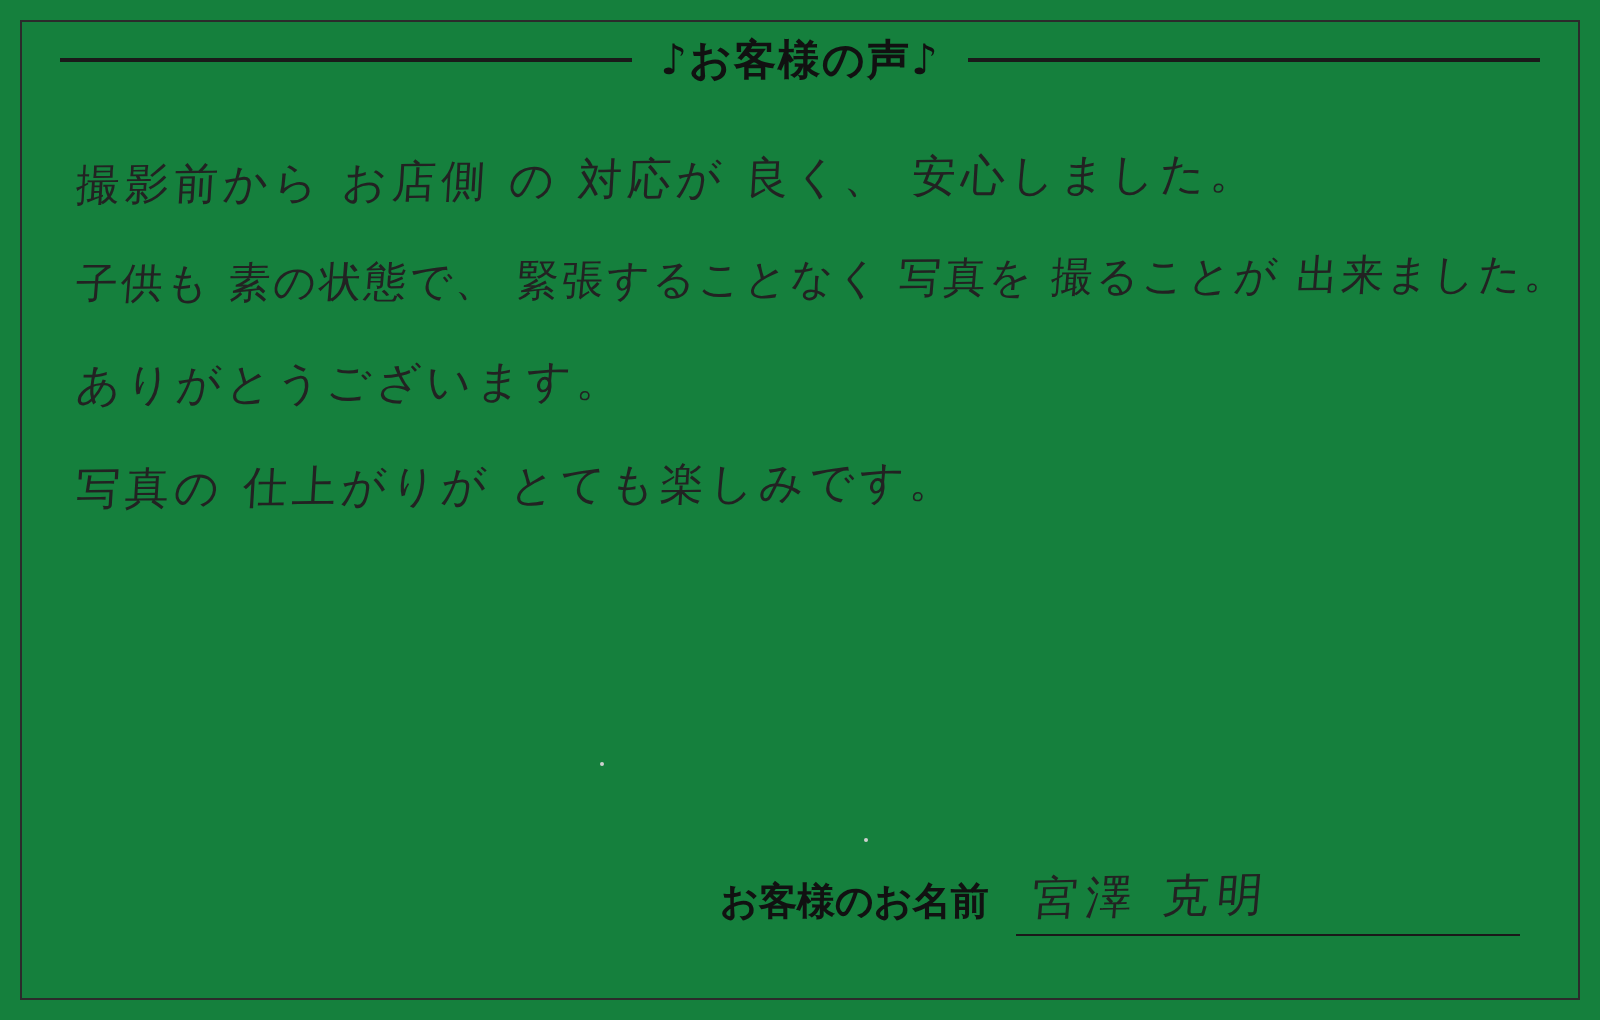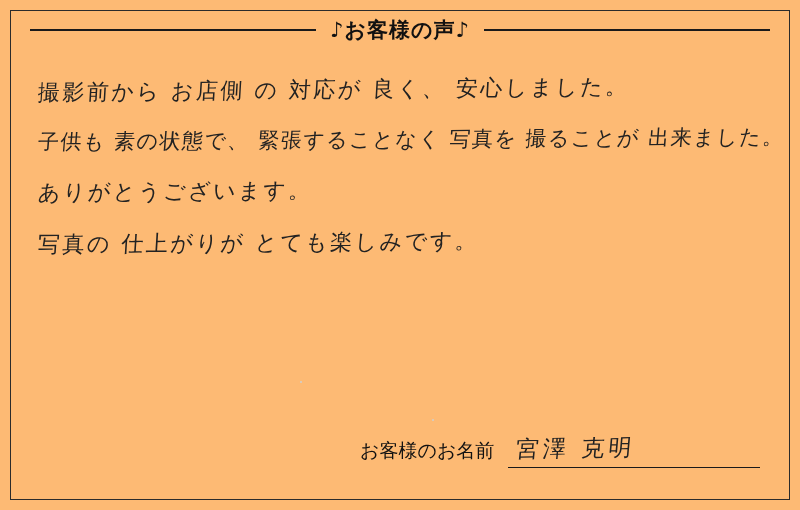--- a/index.html
+++ b/index.html
@@ -7,21 +7,21 @@
     padding: 0;
     background: #ffffff;
   }
   body {
     font-family: "DejaVu Sans", sans-serif;
   }
   .card {
     position: relative;
     width: 800px;
     height: 510px;
-    background: #fdba74;
+    background: #15803d;
     box-sizing: border-box;
     overflow: hidden;
   }
   .card-border {
     position: absolute;
     left: 10px;
     top: 10px;
     right: 10px;
     bottom: 10px;
     border: 1.5px solid #2b2b2b;
@@ -79,21 +79,21 @@
     left: 360px;
     bottom: 42px;
     width: 400px;
     display: flex;
     align-items: flex-end;
     gap: 14px;
   }
   .footer-label {
     font-family: "DejaVu Sans", sans-serif;
     font-size: 19px;
-    font-weight: normal;
+    font-weight: bold;
     color: #111111;
     white-space: nowrap;
     padding-bottom: 4px;
   }
   .signature-wrap {
     flex: 1 1 auto;
     border-bottom: 1.5px solid #1a1a1a;
     text-align: left;
     padding-left: 8px;
     padding-bottom: 3px;

